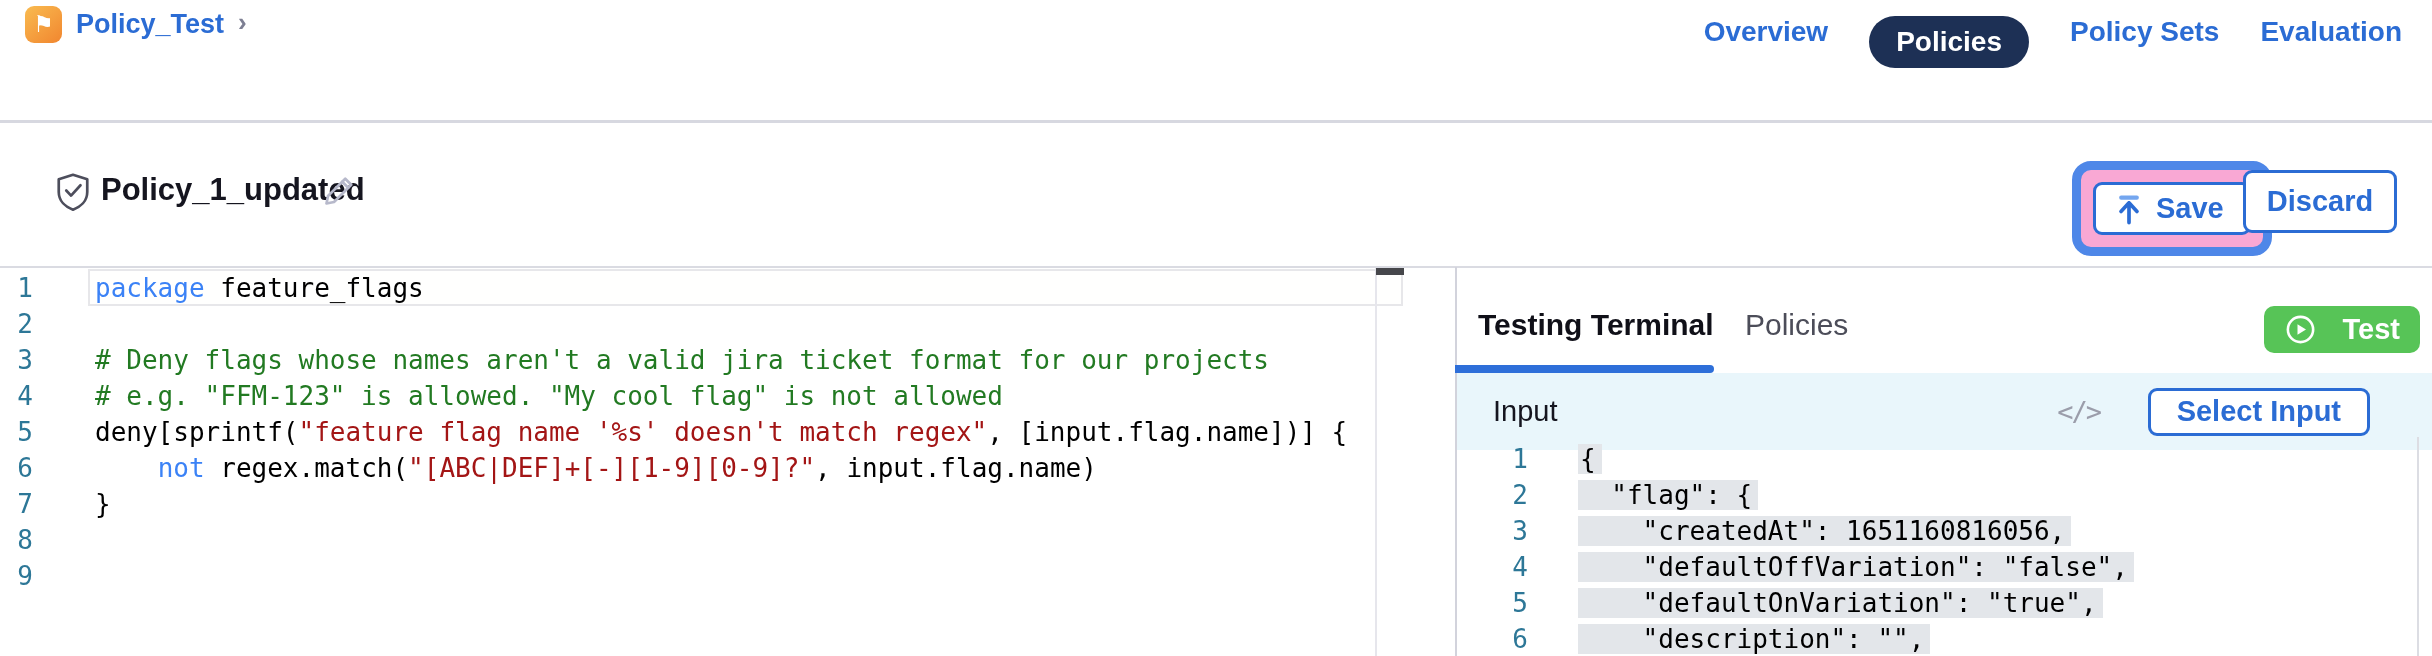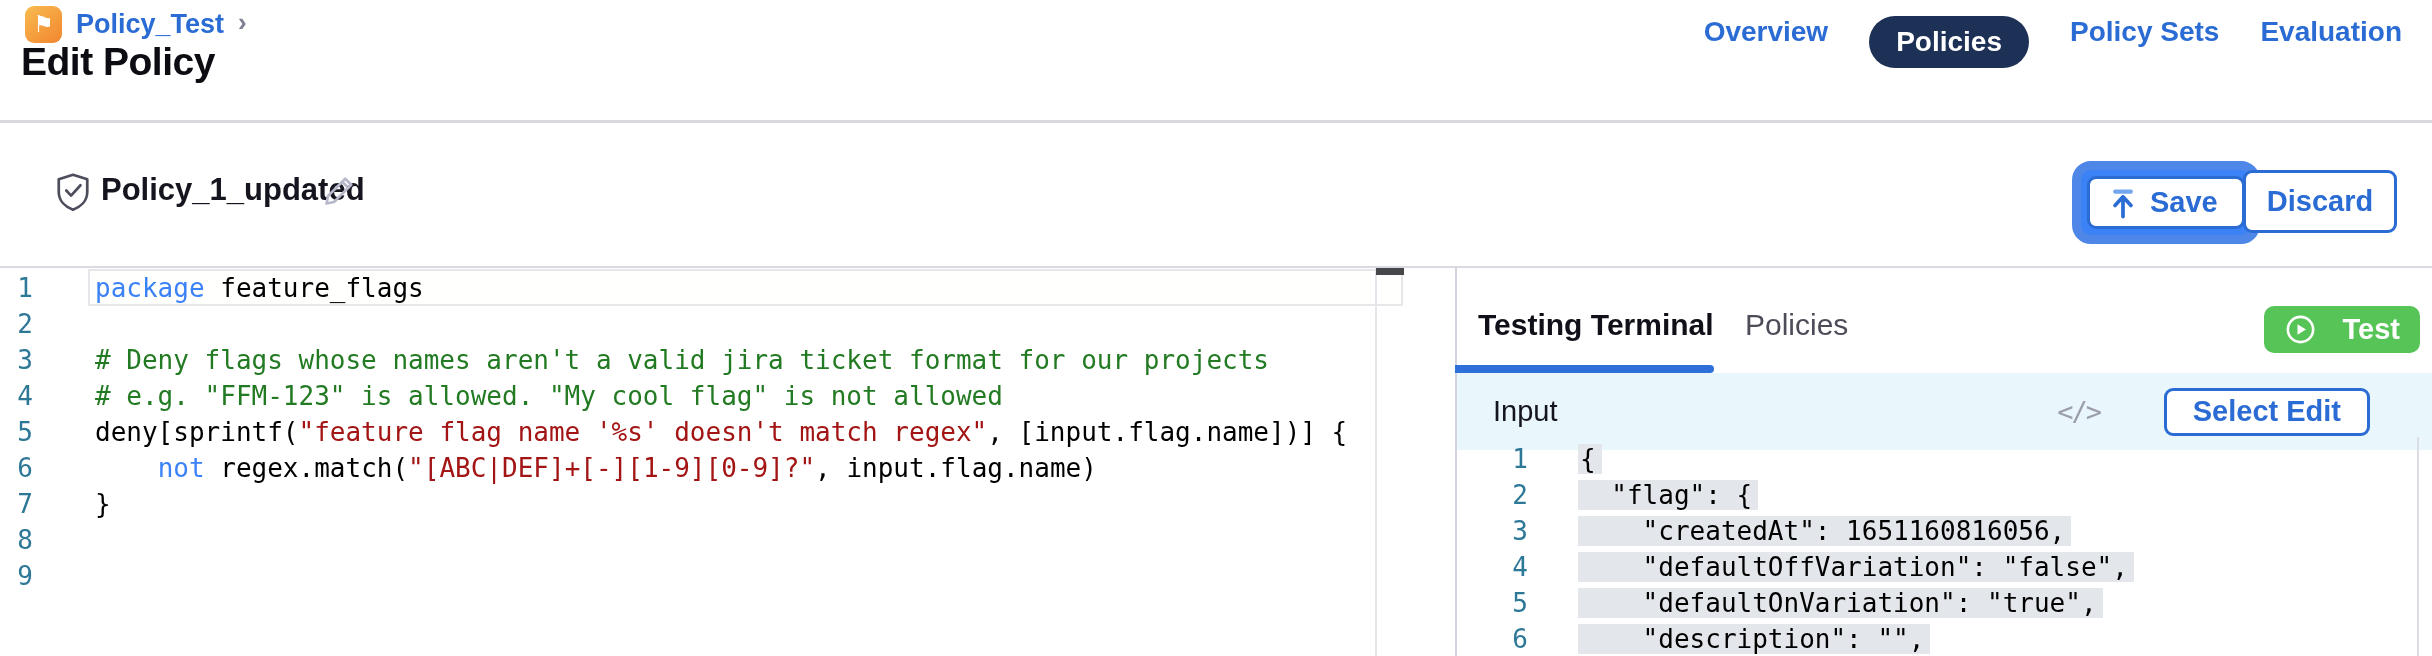--- a/index.html
+++ b/index.html
@@ -18,21 +18,21 @@
   .page-title { position:absolute; left:21px; top:40px; font-size:39px; font-weight:700; color:#0c0c12; letter-spacing:-0.5px; }
   .nav { position:absolute; right:30px; top:16px; height:62px; display:flex; align-items:flex-start; gap:41px; }
   .nav-item { font-size:28px; font-weight:600; color:#2b6cd4; cursor:pointer; white-space:nowrap; }
   .nav-item.active { background:#1d3055; color:#ffffff; padding:10px 27px; border-radius:999px; }
   .header-divider { position:absolute; left:0; top:120px; width:2432px; height:3px; background:#d7d8e0; }
 
   
   .shield-icon { position:absolute; left:55px; top:172px; }
   .policy-name { position:absolute; left:101px; top:172px; font-size:31px; font-weight:700; color:#15151f; }
   .pencil-icon { position:absolute; left:322px; top:172px; cursor:pointer; }
-  .save-ring { position:absolute; left:2072px; top:161px; border:9px solid #4e87e8; border-radius:19px; padding:6px; background:#3b82f6; }
+  .save-ring { position:absolute; left:2072px; top:161px; border:9px solid #4e87e8; border-radius:19px; padding:12px; background:#f9a8d4; }
   .save-btn { display:flex; align-items:center; gap:12px; background:#ffffff; border:3px solid #2b6cd4;
     border-radius:9px; padding:7px 24px 7px 18px; font-size:29px; font-weight:600; color:#2b6cd4; cursor:pointer;
     font-family:"Liberation Sans", sans-serif; }
   .discard-btn { position:absolute; left:2243px; top:170px; width:154px; height:63px; background:#ffffff;
     border:3px solid #2b6cd4; border-radius:9px; font-size:29px; font-weight:600; color:#2b6cd4; cursor:pointer;
     font-family:"Liberation Sans", sans-serif; }
 
   
   .editor-top-border { position:absolute; left:0; top:266px; width:2432px; height:2px; background:#dadbe2; }
   .panel-divider { position:absolute; left:1455px; top:267px; width:2px; height:389px; background:#d2d3dc; }
@@ -85,21 +85,20 @@
 </head>
 <body>
 
 <div id="root">
 
   <div class="breadcrumb">
     <span class="module-logo">⚑</span>
     <span class="breadcrumb-label">Policy_Test</span>
     <span class="breadcrumb-chevron">›</span>
   </div>
-  <div class="page-title">Edit Policy</div>
   <div class="nav" id="nav-items">
       <div class="nav-item">Overview</div>
       <div class="nav-item active">Policies</div>
       <div class="nav-item">Policy Sets</div>
       <div class="nav-item">Evaluation</div>
     </div>
   <div class="header-divider"></div>
 
   <span class="shield-icon">
     <svg width="36" height="40" viewBox="0 0 24 26" fill="none" stroke="#4d4e5c" stroke-width="1.8" stroke-linecap="round" stroke-linejoin="round">
@@ -146,20 +145,20 @@
             <circle cx="12" cy="12" r="9.2"></circle>
             <path d="M9.8 8.2 L16 12 L9.8 15.8 Z" fill="#ffffff" stroke="none"></path>
           </svg>
         </span>
         <span>Test</span>
       </button>
     </div>
     <div class="input-band">
       <span class="input-label">Input</span>
       <span class="code-toggle-icon">&lt;/&gt;</span>
-      <button class="select-input-btn">Select Edit</button>
+      <button class="select-input-btn">Select Input</button>
     </div>
   </div>
 
   <div id="json-editor" class="code-surface"><div class="code-line"><span class="ln">1</span><span class="code-text"><span class="sel">{</span></span></div><div class="code-line"><span class="ln">2</span><span class="code-text"><span class="sel">  "flag": {</span></span></div><div class="code-line"><span class="ln">3</span><span class="code-text"><span class="sel">    "createdAt": 1651160816056,</span></span></div><div class="code-line"><span class="ln">4</span><span class="code-text"><span class="sel">    "defaultOffVariation": "false",</span></span></div><div class="code-line"><span class="ln">5</span><span class="code-text"><span class="sel">    "defaultOnVariation": "true",</span></span></div><div class="code-line"><span class="ln">6</span><span class="code-text"><span class="sel">    "description": "",</span></span></div></div>
   <div class="json-right-line"></div>
 
 </div>
 
 </body></html>

